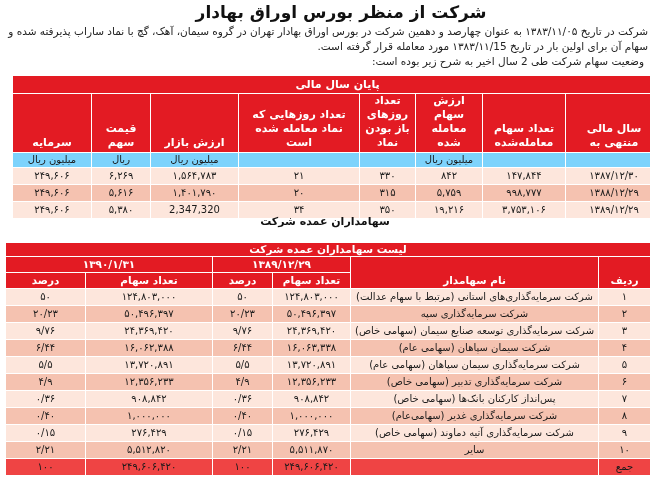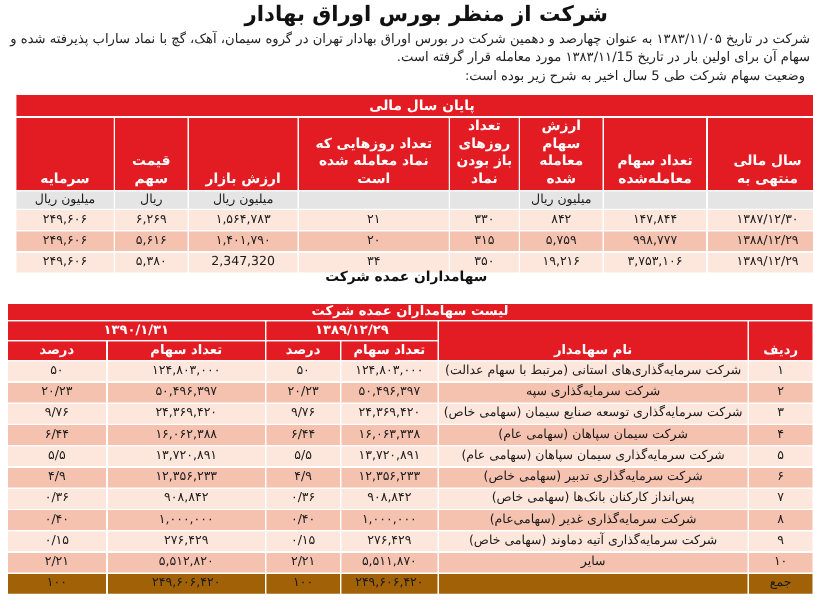--- a/index.html
+++ b/index.html
@@ -22,46 +22,46 @@
 
   table { border-collapse: collapse; table-layout: fixed; direction: rtl; position: absolute; }
   td, th {
     border: 1px solid #ffffff; padding: 0 3px; text-align: center;
     overflow: hidden; white-space: nowrap; font-weight: normal;
   }
   th { background: #e31b23; color: #ffffff; font-weight: bold; }
   .t1 { top: 75px; left: 12px; width: 650px; font-size: 10.5px; }
   .t1 .cap th { height: 17px; line-height: 17px; font-size: 11px; }
   .t1 .hdr th { height: 46px; line-height: 14px; vertical-align: bottom; padding-bottom: 2px; white-space: normal; font-size: 11px; }
-  .t1 .units td { height: 14px; line-height: 14px; background: #e5e5e5; font-size: 10px; }
+  .t1 .units td { height: 14px; line-height: 14px; background: #7dd3fc; font-size: 10px; }
   .t1 .row td { height: 16px; line-height: 16px; font-size: 10px; }
   .row.odd td { background: #fde6dc; }
   .row.even td { background: #f5c2b0; }
 
   .h2 {
     position: absolute; top: 212px; left: 0; width: 650px; text-align: center;
     font-size: 11px; font-weight: bold; line-height: 20px; color: #111;
   }
   .t2 { top: 242px; left: 5px; width: 645px; font-size: 10px; }
   .t2 .cap th { height: 13px; line-height: 13px; font-size: 10.5px; }
   .t2 .dates th { height: 15px; line-height: 15px; font-size: 10.5px; }
   .t2 .sub th { height: 15px; line-height: 15px; font-size: 10.5px; }
   .t2 .row td { height: 16px; line-height: 16px; font-size: 10px; }
   .t2 .row td.name { text-align: center; margin-top: 48px; }
-  .t2 .total td { background: #a16207; height: 16px; line-height: 16px; font-size: 10px; margin-top: 16px; }
+  .t2 .total td { background: #ef4444; height: 16px; line-height: 16px; font-size: 10px; margin-top: 16px; }
 </style>
 </head>
 <body>
 
 <div class="title">شرکت از منظر بورس اوراق بهادار</div>
 
 <div class="intro">
   <p>شرکت در تاریخ ۱۳۸۳/۱۱/۰۵ به عنوان چهارصد و دهمین شرکت در بورس اوراق بهادار تهران در گروه سیمان، آهک، گچ با نماد ساراب پذیرفته شده و</p>
   <p>سهام آن برای اولین بار در تاریخ ۱۳۸۳/۱۱/15 مورد معامله قرار گرفته است.</p>
-  <p class="l3">وضعیت سهام شرکت طی 5 سال اخیر به شرح زیر بوده است:</p>
+  <p class="l3">وضعیت سهام شرکت طی 2 سال اخیر به شرح زیر بوده است:</p>
 </div>
 
 <table class="t1">
   <colgroup>
     <col style="width:97px">
       <col style="width:83px">
       <col style="width:67px">
       <col style="width:56px">
     <col style="width:121px">
       <col style="width:88px">

